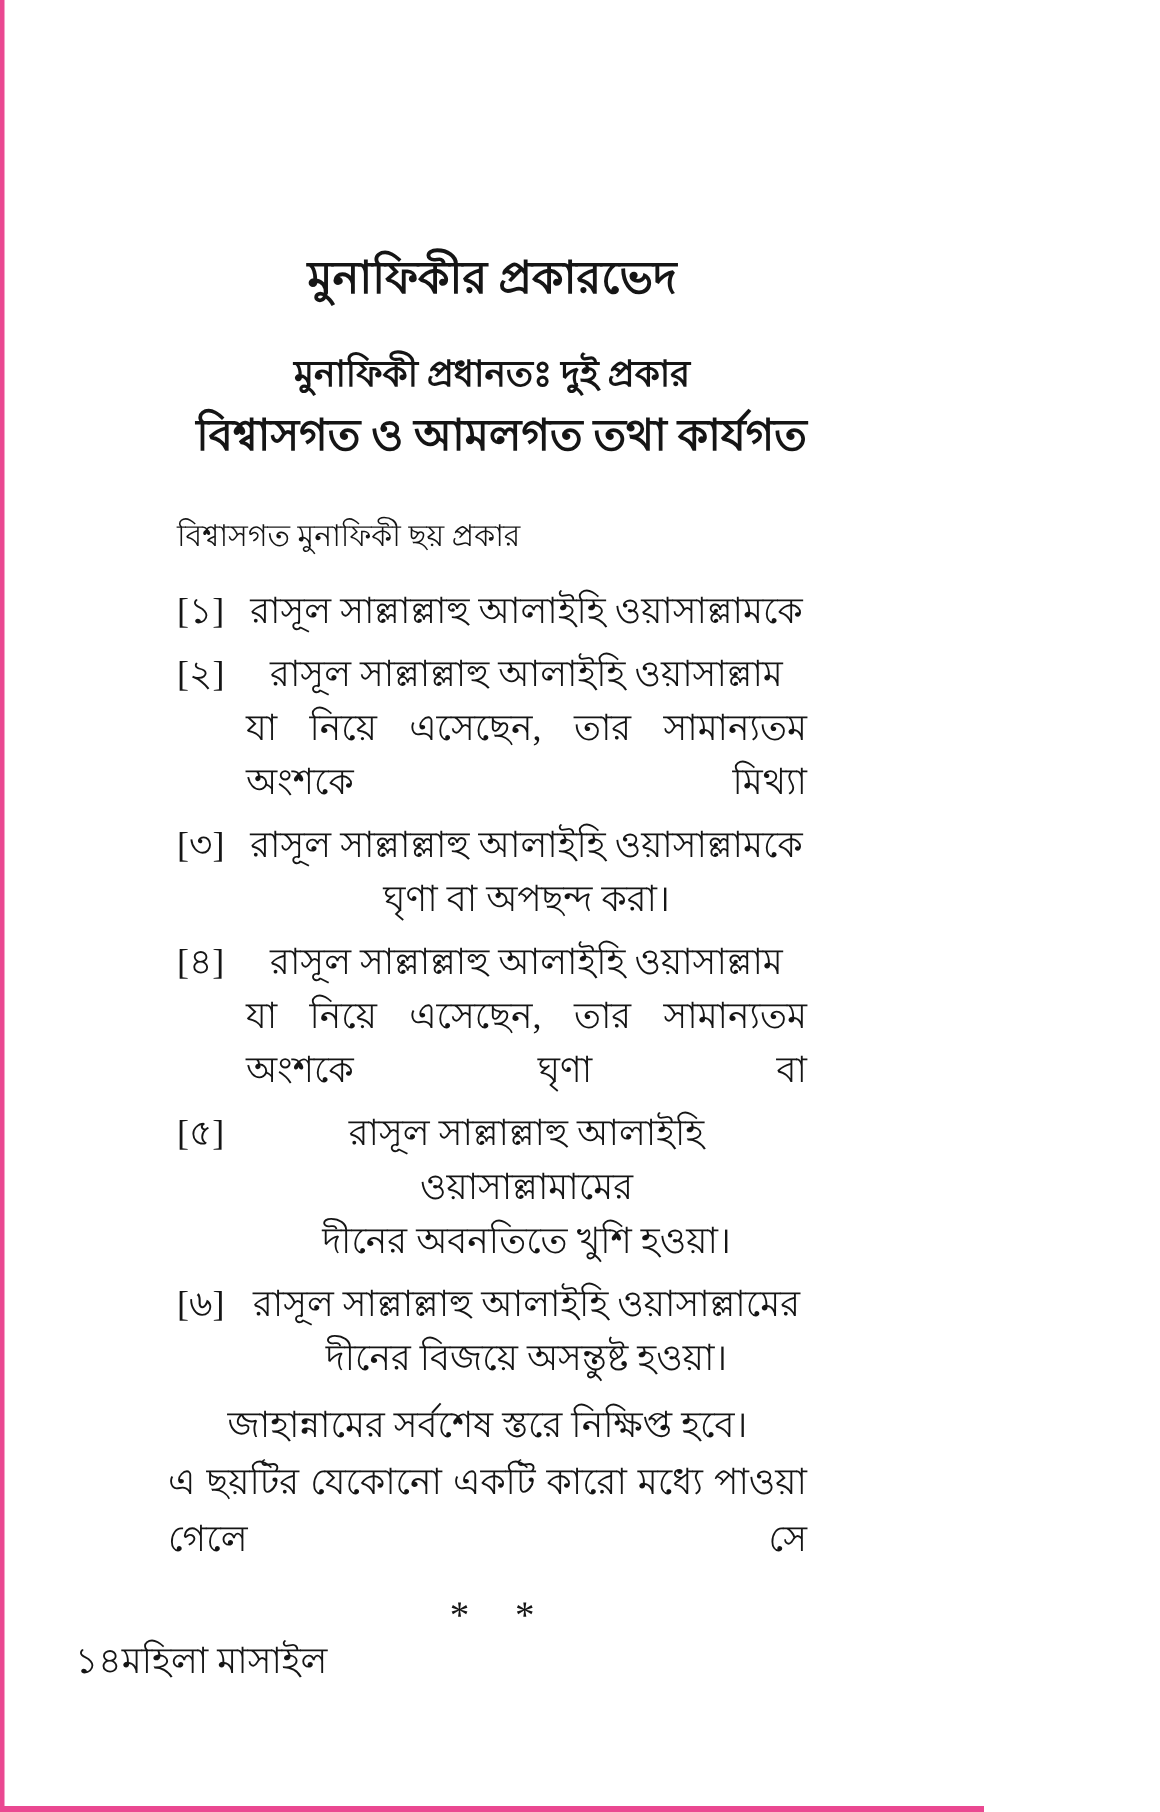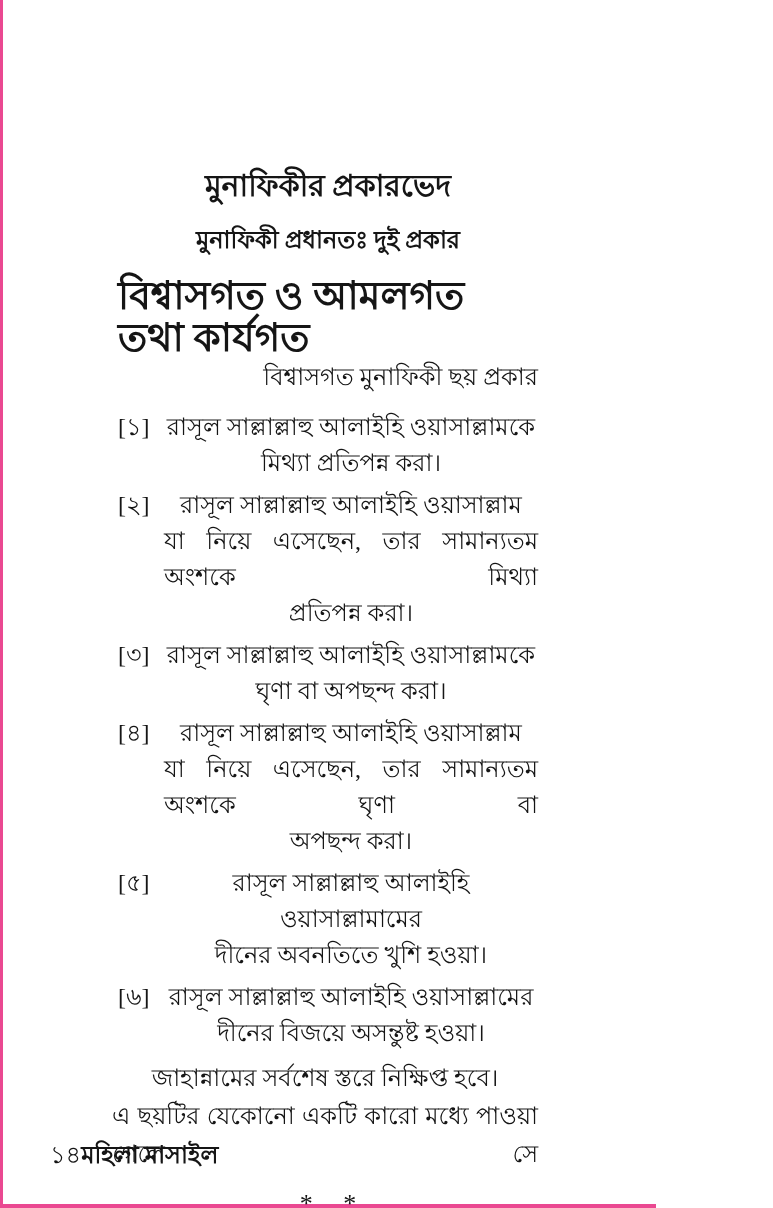--- a/index.html
+++ b/index.html
@@ -29,36 +29,36 @@
     position: absolute;
     left: 118px; right: 118px; top: 0;
   }
   .title {
     margin-top: 166px;
     text-align: center;
     font-size: 30px; font-weight: bold;
     line-height: 40px;
   }
   .subtitle1 {
-    margin-top: 17px;
+    margin-top: 27px;
     text-align: center;
     font-size: 24px; font-weight: bold;
     line-height: 34px;
   }
   .subtitle2 {
-    margin-top: 18px;
-    text-align: left;
-    font-size: 39px; font-weight: bold;
+    margin-top: 3px;
+    text-align: right;
+    font-size: 29px; font-weight: bold;
     line-height: 42px;
   }
   .section-heading {
-    margin-top: 0;
-    font-size: 24px;
+    margin-top: 28px;
+    font-size: 20px;
     line-height: 36px;
-    text-align: right;
+    text-align: left;
   }
   .items { margin-top: 14px; }
   .item {
     display: flex;
     margin-bottom: 6px;
     font-size: 24px;
     line-height: 36px;
   }
   .marker {
     width: 46px;
@@ -85,21 +85,21 @@
     padding-left: 12px; 
   }
   .footer {
     position: absolute;
     left: 50px; right: 56px; top: 1090px;
     display: flex;
     align-items: baseline;
     font-size: 24px;
     line-height: 36px;
   }
-  .book-title { font-weight: bold; margin-top: 47px; }
+  .book-title { font-weight: normal; }
 </style>
 </head>
 <body>
 
 <div class="page">
 
   <div class="edge-left"></div>
   <div class="edge-bottom"></div>
 
   <div class="content">
@@ -109,47 +109,44 @@
     <div class="subtitle2">বিশ্বাসগত ও আমলগত তথা কার্যগত</div>
 
     <div class="section-heading">বিশ্বাসগত মুনাফিকী ছয় প্রকার</div>
 
     <div class="items">
 
       <div class="item">
         <span class="marker">[১]</span>
         <span class="item-body">
           <span class="line" style="display:block">রাসূল সাল্লাল্লাহু আলাইহি ওয়াসাল্লামকে</span>
-          <span class="line" style="display:block">মিথ্যা প্রতিপন্ন করা।</span>
         </span>
       </div>
 
       <div class="item">
         <span class="marker">[২]</span>
         <span class="item-body">
           <span class="line" style="display:block">রাসূল সাল্লাল্লাহু আলাইহি ওয়াসাল্লাম</span>
           <span class="line just" style="display:block">যা নিয়ে এসেছেন, তার সামান্যতম অংশকে মিথ্যা</span>
-          <span class="line" style="display:block">প্রতিপন্ন করা।</span>
         </span>
       </div>
 
       <div class="item">
         <span class="marker">[৩]</span>
         <span class="item-body">
           <span class="line" style="display:block">রাসূল সাল্লাল্লাহু আলাইহি ওয়াসাল্লামকে</span>
           <span class="line" style="display:block">ঘৃণা বা অপছন্দ করা।</span>
         </span>
       </div>
 
       <div class="item">
         <span class="marker">[৪]</span>
         <span class="item-body">
           <span class="line" style="display:block">রাসূল সাল্লাল্লাহু আলাইহি ওয়াসাল্লাম</span>
           <span class="line just" style="display:block">যা নিয়ে এসেছেন, তার সামান্যতম অংশকে ঘৃণা বা</span>
-          <span class="line" style="display:block">অপছন্দ করা।</span>
         </span>
       </div>
 
       <div class="item">
         <span class="marker">[৫]</span>
         <span class="item-body">
           <span class="line" style="display:block">রাসূল সাল্লাল্লাহু আলাইহি ওয়াসাল্লামামের</span>
           <span class="line" style="display:block">দীনের অবনতিতে খুশি হওয়া।</span>
         </span>
       </div>

